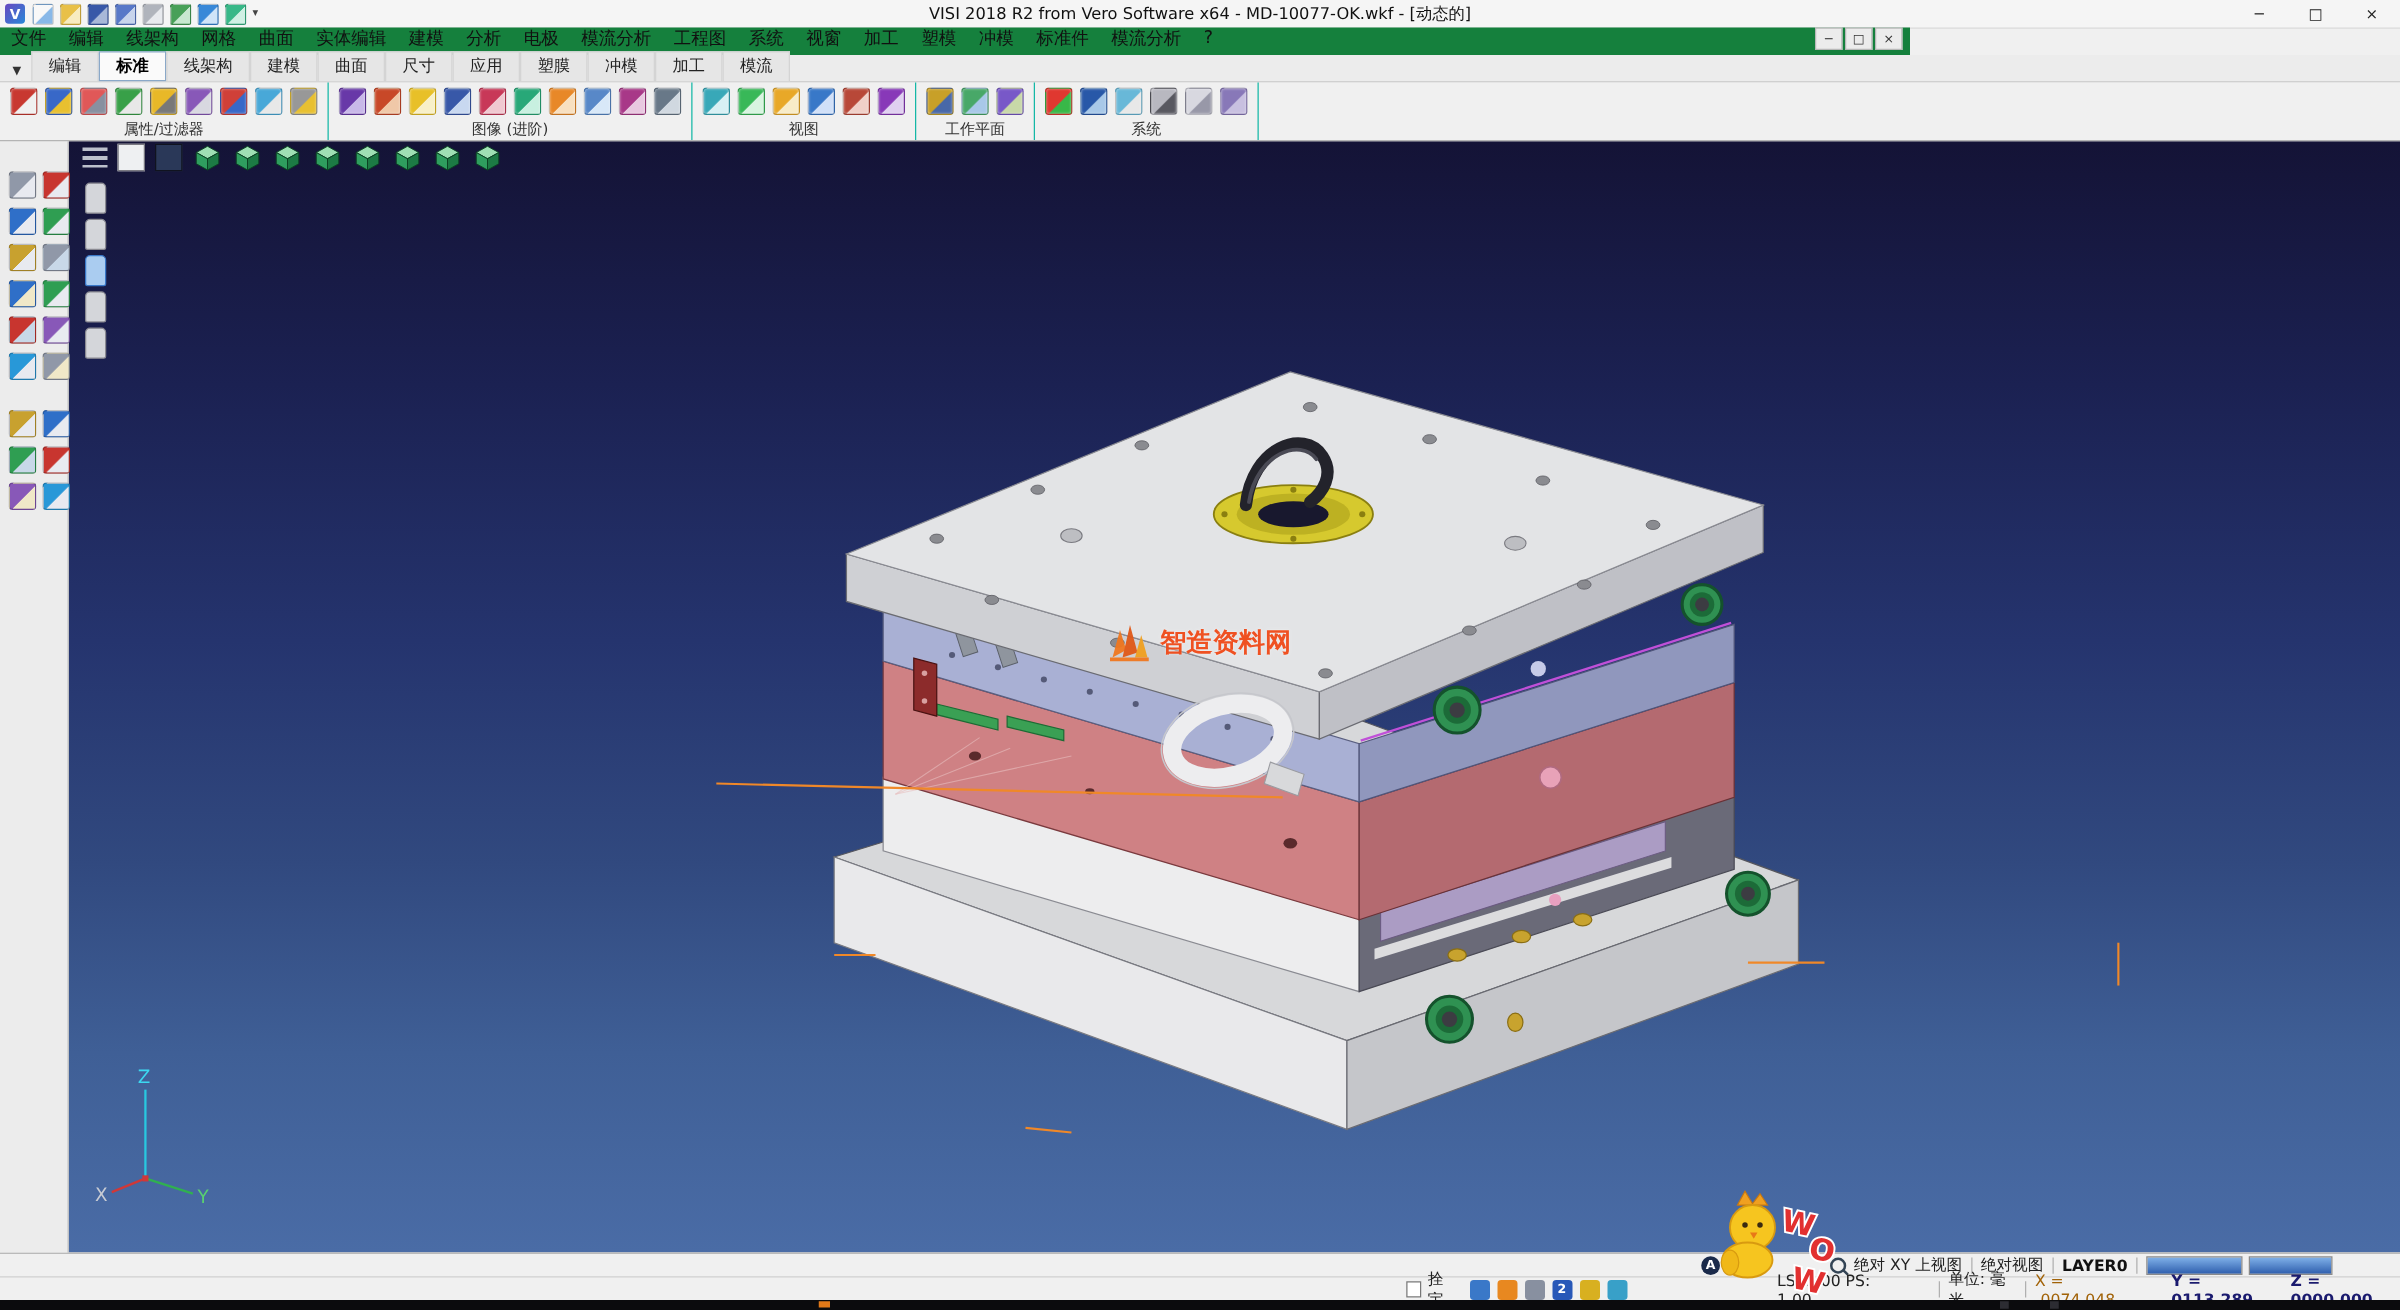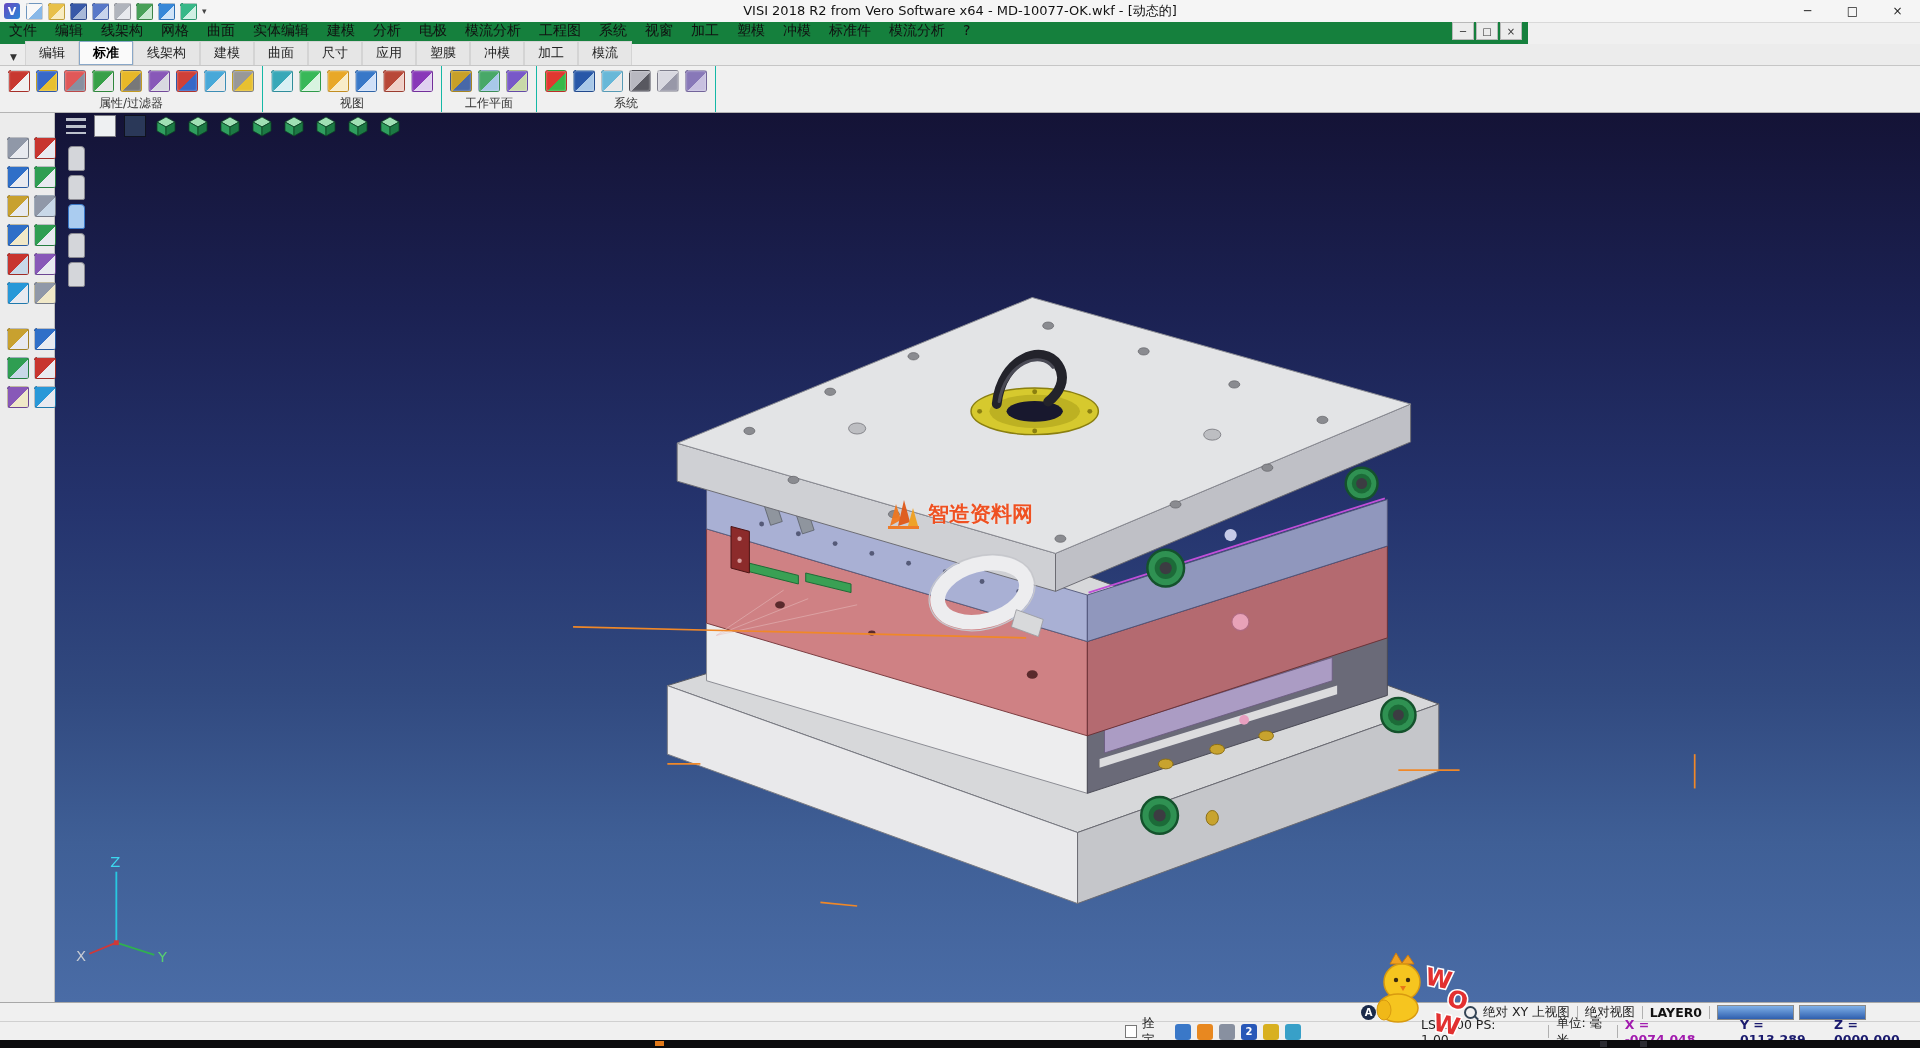--- a/index.html
+++ b/index.html
@@ -69,21 +69,21 @@
   .sep{width:1px;height:13px;background:#b0b0b0;margin:0 7px}
   .mode-circle{width:15px;height:15px;border-radius:50%;background:#1a2a4a;color:#fff;font-size:10px;
     font-weight:bold;display:flex;align-items:center;justify-content:center;margin-left:1361px}
   .magnifier{width:9px;height:9px;border:2px solid #345;border-radius:50%;position:relative;margin-left:88px;margin-right:6px}
   .magnifier::after{content:"";position:absolute;width:5px;height:2px;background:#345;transform:rotate(45deg);left:8px;top:9px}
   .layer-label{font-weight:bold;color:#111}
   .blue-bar{height:13px;border:1px solid #8a8a8a;background:linear-gradient(180deg,#7fb0e8,#2f5fae)}
   .checkbox{width:11px;height:11px;border:1px solid #777;background:#fff;margin-right:5px}
   .st-icon{width:16px;height:16px;border-radius:3px;color:#fff;font-size:10px;font-weight:bold;
     display:flex;align-items:center;justify-content:center}
-  .coord-x{color:#a21caf;font-weight:bold}
+  .coord-x{color:#a16207;font-weight:normal}
   .coord-yz{color:#1a1a6e;font-weight:bold}
   .taskbar{position:absolute;top:1040px;left:0;width:1920px;height:8px;background:#0b0b0d;z-index:50}
   .tb-orange{position:absolute;left:655px;top:1px;width:9px;height:5px;background:#e07818}
   .tb-dim1{position:absolute;left:1600px;top:1px;width:7px;height:6px;background:#2c2c32}
   .tb-dim2{position:absolute;left:1640px;top:1px;width:7px;height:6px;background:#2c2c32}
   #mascot{position:absolute;left:1362px;top:950px;z-index:45}
 </style>
 </head>
 <body>
 
@@ -164,20 +164,35 @@
         <span class="ticon" style="background: linear-gradient(135deg, rgb(232, 184, 40) 0px, rgb(232, 184, 40) 55%, rgb(120, 120, 120) 55%, rgb(120, 120, 120) 100%);"></span>
         <span class="ticon" style="background: linear-gradient(135deg, rgb(136, 88, 184) 0px, rgb(136, 88, 184) 55%, rgb(216, 216, 224) 55%, rgb(216, 216, 224) 100%);"></span>
         <span class="ticon" style="background: linear-gradient(135deg, rgb(208, 64, 56) 0px, rgb(208, 64, 56) 55%, rgb(56, 104, 200) 55%, rgb(56, 104, 200) 100%);"></span>
         <span class="ticon" style="background: linear-gradient(135deg, rgb(72, 168, 216) 0px, rgb(72, 168, 216) 55%, rgb(232, 232, 232) 55%, rgb(232, 232, 232) 100%);"></span>
         <span class="ticon" style="background: linear-gradient(135deg, rgb(152, 152, 152) 0px, rgb(152, 152, 152) 55%, rgb(232, 192, 48) 55%, rgb(232, 192, 48) 100%);"></span>
       </div>
       <div class="tg-label">属性/过滤器</div>
     </div>
     <div class="tgroup">
       <div class="tg-icons">
+        <span class="ticon" style="background: linear-gradient(135deg, rgb(104, 56, 168) 0px, rgb(104, 56, 168) 55%, rgb(200, 184, 232) 55%, rgb(200, 184, 232) 100%);"></span>
+        <span class="ticon" style="background: linear-gradient(135deg, rgb(200, 72, 40) 0px, rgb(200, 72, 40) 55%, rgb(240, 200, 168) 55%, rgb(240, 200, 168) 100%);"></span>
+        <span class="ticon" style="background: linear-gradient(135deg, rgb(232, 192, 40) 0px, rgb(232, 192, 40) 55%, rgb(248, 240, 200) 55%, rgb(248, 240, 200) 100%);"></span>
+        <span class="ticon" style="background: linear-gradient(135deg, rgb(56, 88, 168) 0px, rgb(56, 88, 168) 55%, rgb(200, 216, 240) 55%, rgb(200, 216, 240) 100%);"></span>
+        <span class="ticon" style="background: linear-gradient(135deg, rgb(200, 56, 88) 0px, rgb(200, 56, 88) 55%, rgb(240, 200, 208) 55%, rgb(240, 200, 208) 100%);"></span>
+        <span class="ticon" style="background: linear-gradient(135deg, rgb(40, 168, 120) 0px, rgb(40, 168, 120) 55%, rgb(200, 240, 224) 55%, rgb(200, 240, 224) 100%);"></span>
+        <span class="ticon" style="background: linear-gradient(135deg, rgb(232, 136, 40) 0px, rgb(232, 136, 40) 55%, rgb(248, 224, 192) 55%, rgb(248, 224, 192) 100%);"></span>
+        <span class="ticon" style="background: linear-gradient(135deg, rgb(88, 136, 200) 0px, rgb(88, 136, 200) 55%, rgb(216, 232, 248) 55%, rgb(216, 232, 248) 100%);"></span>
+        <span class="ticon" style="background: linear-gradient(135deg, rgb(168, 56, 136) 0px, rgb(168, 56, 136) 55%, rgb(232, 200, 224) 55%, rgb(232, 200, 224) 100%);"></span>
+        <span class="ticon" style="background: linear-gradient(135deg, rgb(104, 120, 136) 0px, rgb(104, 120, 136) 55%, rgb(208, 216, 224) 55%, rgb(208, 216, 224) 100%);"></span>
+      </div>
+      <div class="tg-label">图像 (进阶)</div>
+    </div>
+    <div class="tgroup">
+      <div class="tg-icons">
         <span class="ticon" style="background: linear-gradient(135deg, rgb(56, 168, 184) 0px, rgb(56, 168, 184) 55%, rgb(216, 240, 244) 55%, rgb(216, 240, 244) 100%);"></span>
         <span class="ticon" style="background: linear-gradient(135deg, rgb(56, 184, 88) 0px, rgb(56, 184, 88) 55%, rgb(216, 244, 224) 55%, rgb(216, 244, 224) 100%);"></span>
         <span class="ticon" style="background: linear-gradient(135deg, rgb(232, 168, 40) 0px, rgb(232, 168, 40) 55%, rgb(248, 236, 200) 55%, rgb(248, 236, 200) 100%);"></span>
         <span class="ticon" style="background: linear-gradient(135deg, rgb(56, 120, 200) 0px, rgb(56, 120, 200) 55%, rgb(208, 224, 248) 55%, rgb(208, 224, 248) 100%);"></span>
         <span class="ticon" style="background: linear-gradient(135deg, rgb(184, 72, 56) 0px, rgb(184, 72, 56) 55%, rgb(240, 208, 200) 55%, rgb(240, 208, 200) 100%);"></span>
         <span class="ticon" style="background: linear-gradient(135deg, rgb(136, 56, 184) 0px, rgb(136, 56, 184) 55%, rgb(224, 208, 240) 55%, rgb(224, 208, 240) 100%);"></span>
       </div>
       <div class="tg-label">视图</div>
     </div>
     <div class="tgroup">

